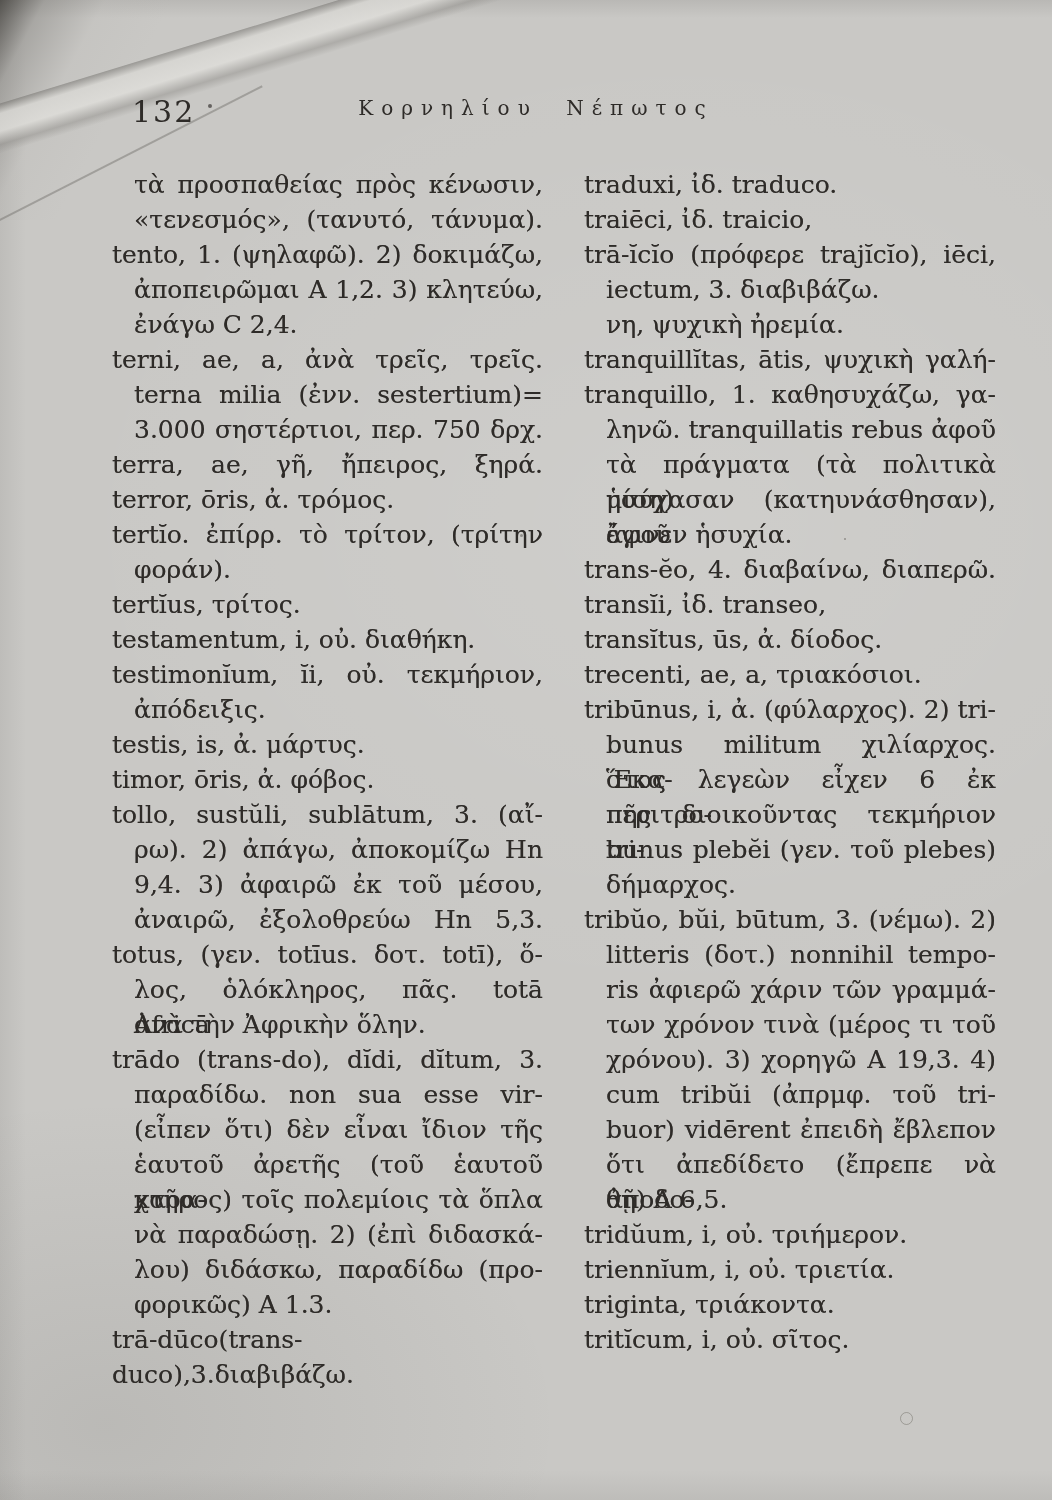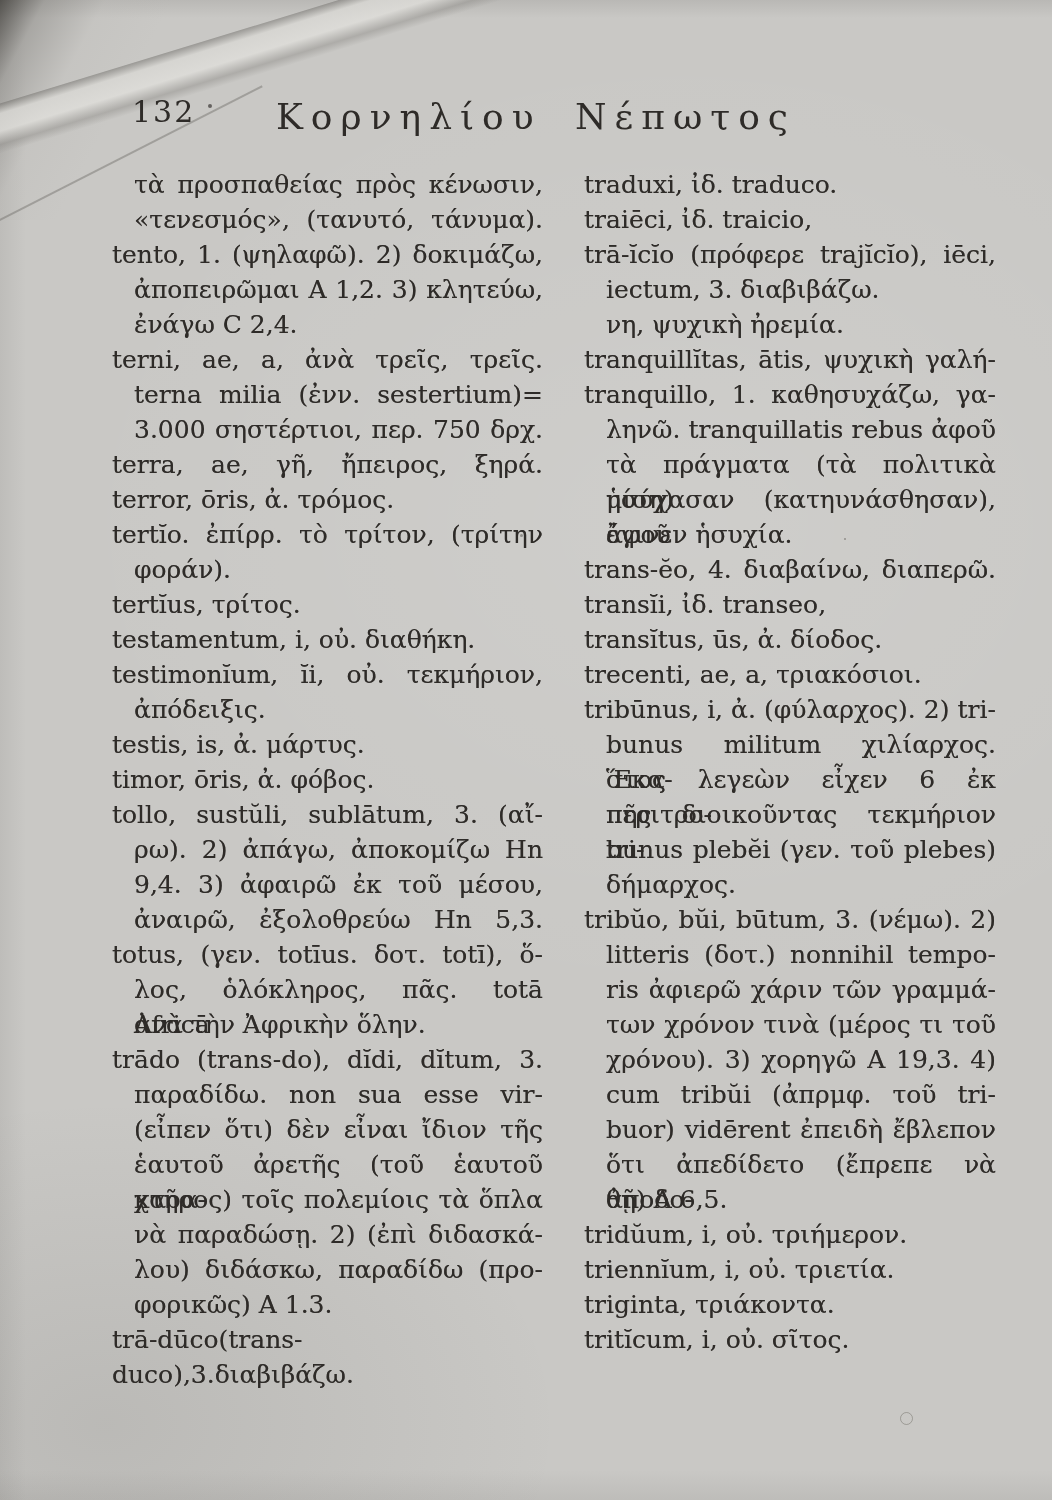--- a/index.html
+++ b/index.html
@@ -37,21 +37,21 @@
     pointer-events:none;
   }
   
   .pagenum{
     position:absolute;left:132px;top:94px;
     font-size:30px;letter-spacing:2px;
   }
   .pagenum-dot{position:absolute;left:208px;top:104px;width:4px;height:4px;border-radius:50%;background:rgba(46,43,40,.65);}
   .header-title{
     position:absolute;left:60px;top:96px;width:952px;
-    text-align:center;font-size:36px;letter-spacing:8px;word-spacing:14px;
+    text-align:center;font-size:20px;letter-spacing:8px;word-spacing:14px;
     white-space:nowrap;
   }
   
   .col{position:absolute;top:167px;}
   .col-left{left:112px;width:431px;}
   .col-right{left:584px;width:412px;}
   .line{
     font-size:25px;line-height:35px;height:35px;
     text-align:left;white-space:nowrap;
     text-shadow:0 0 .5px rgba(40,38,35,.55);

